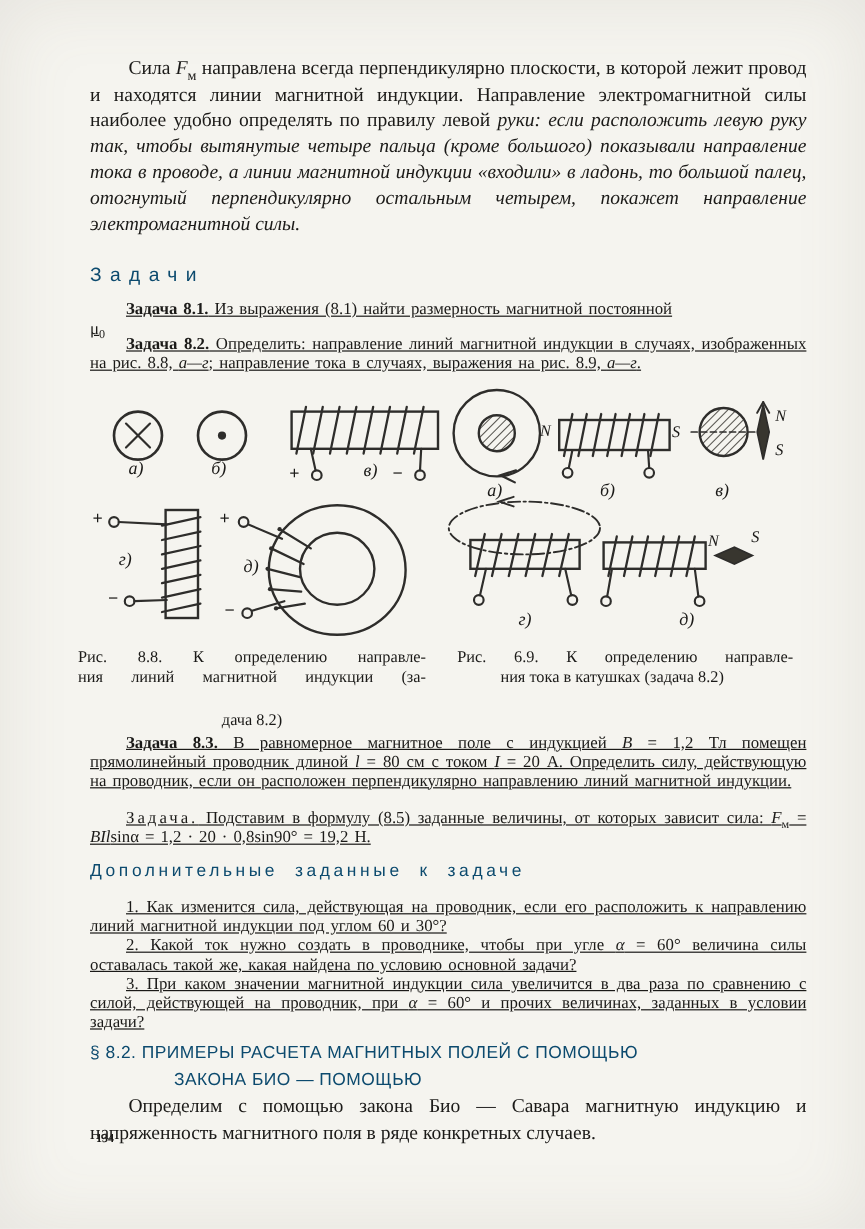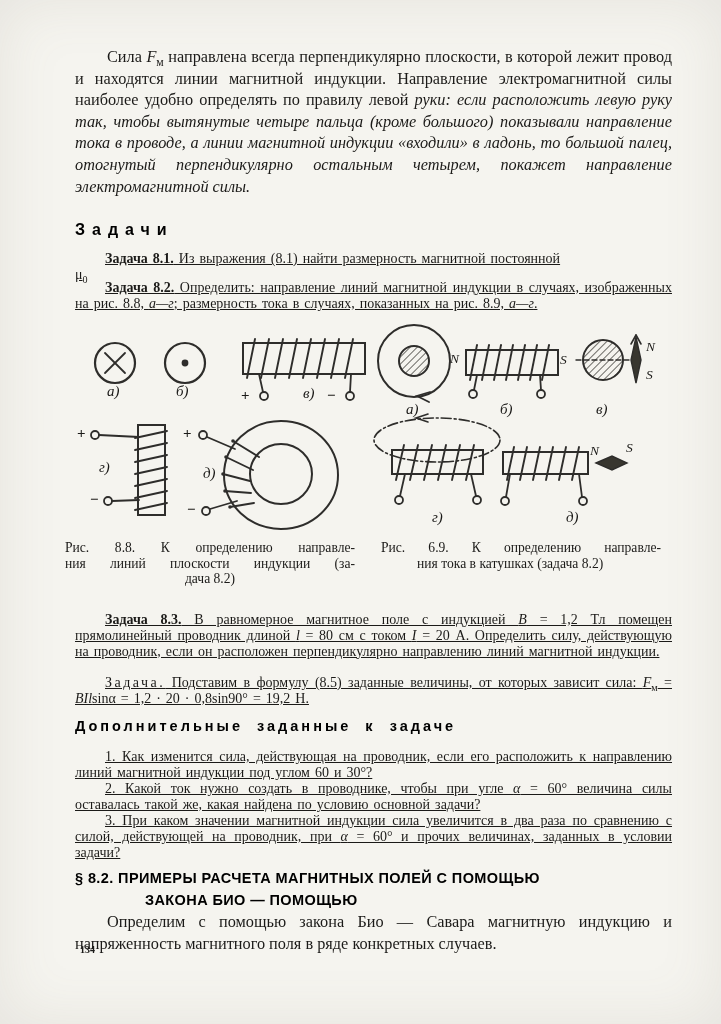--- a/index.html
+++ b/index.html
@@ -8,49 +8,49 @@
         box-shadow:inset 0 0 60px rgba(120,115,100,.12);}
   .content{position:absolute;left:63px;top:0;width:597px;height:100%;}
   .content p,.content h2{margin:12px;position:absolute;left:0;width:597px;}
   .body-par{font-size:16.3px;line-height:21.6px;text-align:justify;text-indent:32px;}
   .petit{font-size:14px;line-height:15.8px;text-align:justify;text-indent:30px;word-spacing:1.5px;text-decoration:underline;}
   .seg-n{}
   .seg-b{font-weight:bold;}
   .seg-i{font-style:italic;}
   .seg-sub{vertical-align:sub;font-size:.72em;line-height:0;}
   .seg-sp{letter-spacing:2.5px;}
-  .hdr{font-family:"Liberation Sans","DejaVu Sans",sans-serif;font-weight:bold;color:#000000;}
+  .hdr{font-family:"Liberation Sans","DejaVu Sans",sans-serif;font-weight:normal;color:#0c4a6e;}
   .hdr-tasks{font-size:16px;letter-spacing:7px;}
   .hdr-questions{font-size:14.5px;letter-spacing:3px;word-spacing:7px;}
   .hdr-section{font-size:14.5px;letter-spacing:.4px;line-height:22px;}
   .hdr-section .l2{display:block;margin-left:70px;}
   .figband{position:absolute;top:323px;left:0;width:597px;height:214px;}
   .fig{position:absolute;top:0;height:214px;}
   .fig svg{position:absolute;left:0;top:0;}
   .fig-label{position:absolute;font:italic 15px "Liberation Serif",serif;color:#1b1a18;}
   .fig-ns{position:absolute;font:italic 13.5px "Liberation Serif",serif;color:#1b1a18;}
   .fig-sign{position:absolute;font:bold 15px "Liberation Serif",serif;color:#1b1a18;}
   .caption{position:absolute;font-size:13.6px;line-height:15.6px;}
   .cap-line{text-align:justify;text-align-last:justify;}
   .cap-last{text-align-last:left;margin-left:36px;}
-  .cap-center{text-align-last:center;}
+  .cap-center{text-align-last:center;margin-top:21px;}
   .pagenum{position:absolute;left:80px;top:944px;font-size:10px;font-weight:bold;}
 </style>
 </head>
 <body>
 
 <div class="page">
   <div class="content">
 
     <p class="body-par" style="top:34px"><span class="seg-n">Сила </span><span class="seg-i">F</span><span class="seg-sub">м</span><span class="seg-n"> направлена всегда перпендикулярно плоскости, в которой лежит провод и находятся линии магнитной индукции. Направление электромагнитной силы наиболее удобно определять по правилу левой </span><span class="seg-i">руки: если расположить левую руку так, чтобы вытянутые четыре пальца (кроме большого) показывали направление тока в проводе, а линии магнитной индукции «входили» в ладонь, то большой палец, отогнутый перпендикулярно остальным четырем, покажет направление электромагнитной силы.</span></p>
 
     <h2 class="hdr hdr-tasks" style="top:209px">Задачи</h2>
 
     <p class="petit" style="top:239px"><span class="seg-b">Задача 8.1.</span><span class="seg-n"> Из выражения (8.1) найти размерность магнитной постоянной</span><br><span class="seg-n">μ</span><span class="seg-sub">0</span></p>
-    <p class="petit" style="top:268px"><span class="seg-b">Задача 8.2.</span><span class="seg-n"> Определить: направление линий магнитной индукции в случаях, изображенных на рис. 8.8, </span><span class="seg-i">а—г</span><span class="seg-n">; размерность тока в случаях, показанных на рис. 8.9, </span><span class="seg-i">а—г</span><span class="seg-n">.</span></p>
+    <p class="petit" style="top:268px"><span class="seg-b">Задача 8.2.</span><span class="seg-n"> Определить: направление линий магнитной индукции в случаях, изображенных на рис. 8.8, </span><span class="seg-i">а—г</span><span class="seg-n">; направление тока в случаях, выражения на рис. 8.9, </span><span class="seg-i">а—г</span><span class="seg-n">.</span></p>
 
     <div class="figband">
 
       <div class="fig" style="left:0;width:307px">
         <svg width="307" height="214" viewBox="0 0 307 214" fill="none" stroke="#2e2d2b" stroke-width="2.2" stroke-linecap="round">
           <g>
             <circle cx="52" cy="40" r="20"></circle>
             <line x1="42" y1="30" x2="62" y2="50" stroke-width="1.8"></line>
             <line x1="62" y1="30" x2="42" y2="50" stroke-width="1.8"></line>
           </g>
@@ -205,21 +205,21 @@
         <span class="fig-ns" style="left:276px;top:44px">S</span>
         <span class="fig-label" style="left:62px;top:186px">г)</span>
         <span class="fig-label" style="left:196px;top:186px">д)</span>
         <span class="fig-ns" style="left:220px;top:120px">N</span>
         <span class="fig-ns" style="left:256px;top:117px">S</span>
       </div>
     </div>
 
     <div class="caption" style="top:540px;left:2px;width:290px">
       <div class="cap-line">Рис. 8.8. К определению направле-</div>
-      <div class="cap-line">ния линий плоскости индукции (за-</div>
+      <div class="cap-line">ния линий магнитной индукции (за-</div>
       <div class="cap-line cap-center">дача  8.2)</div>
     </div>
     <div class="caption" style="top:540px;left:318px;width:280px">
       <div class="cap-line">Рис. 6.9. К определению направле-</div>
       <div class="cap-line cap-last">ния тока в катушках (задача 8.2)</div>
     </div>
 
     <p class="petit" style="top:600px"><span class="seg-b">Задача 8.3.</span><span class="seg-n"> В равномерное магнитное поле с индукцией </span><span class="seg-i">B</span><span class="seg-n"> = 1,2 Тл помещен прямолинейный проводник длиной </span><span class="seg-i">l</span><span class="seg-n"> = 80 см с током </span><span class="seg-i">I</span><span class="seg-n"> = 20 А. Определить силу, действующую на проводник, если он расположен перпендикулярно направлению линий магнитной индукции.</span></p>
     <p class="petit" style="top:663px"><span class="seg-sp">Задача.</span><span class="seg-n"> Подставим в формулу (8.5) заданные величины, от которых зависит сила: </span><span class="seg-i">F</span><span class="seg-sub">м</span><span class="seg-n"> = </span><span class="seg-i">BIl</span><span class="seg-n">sinα = 1,2 · 20 · 0,8sin90° = 19,2 Н.</span></p>
 

